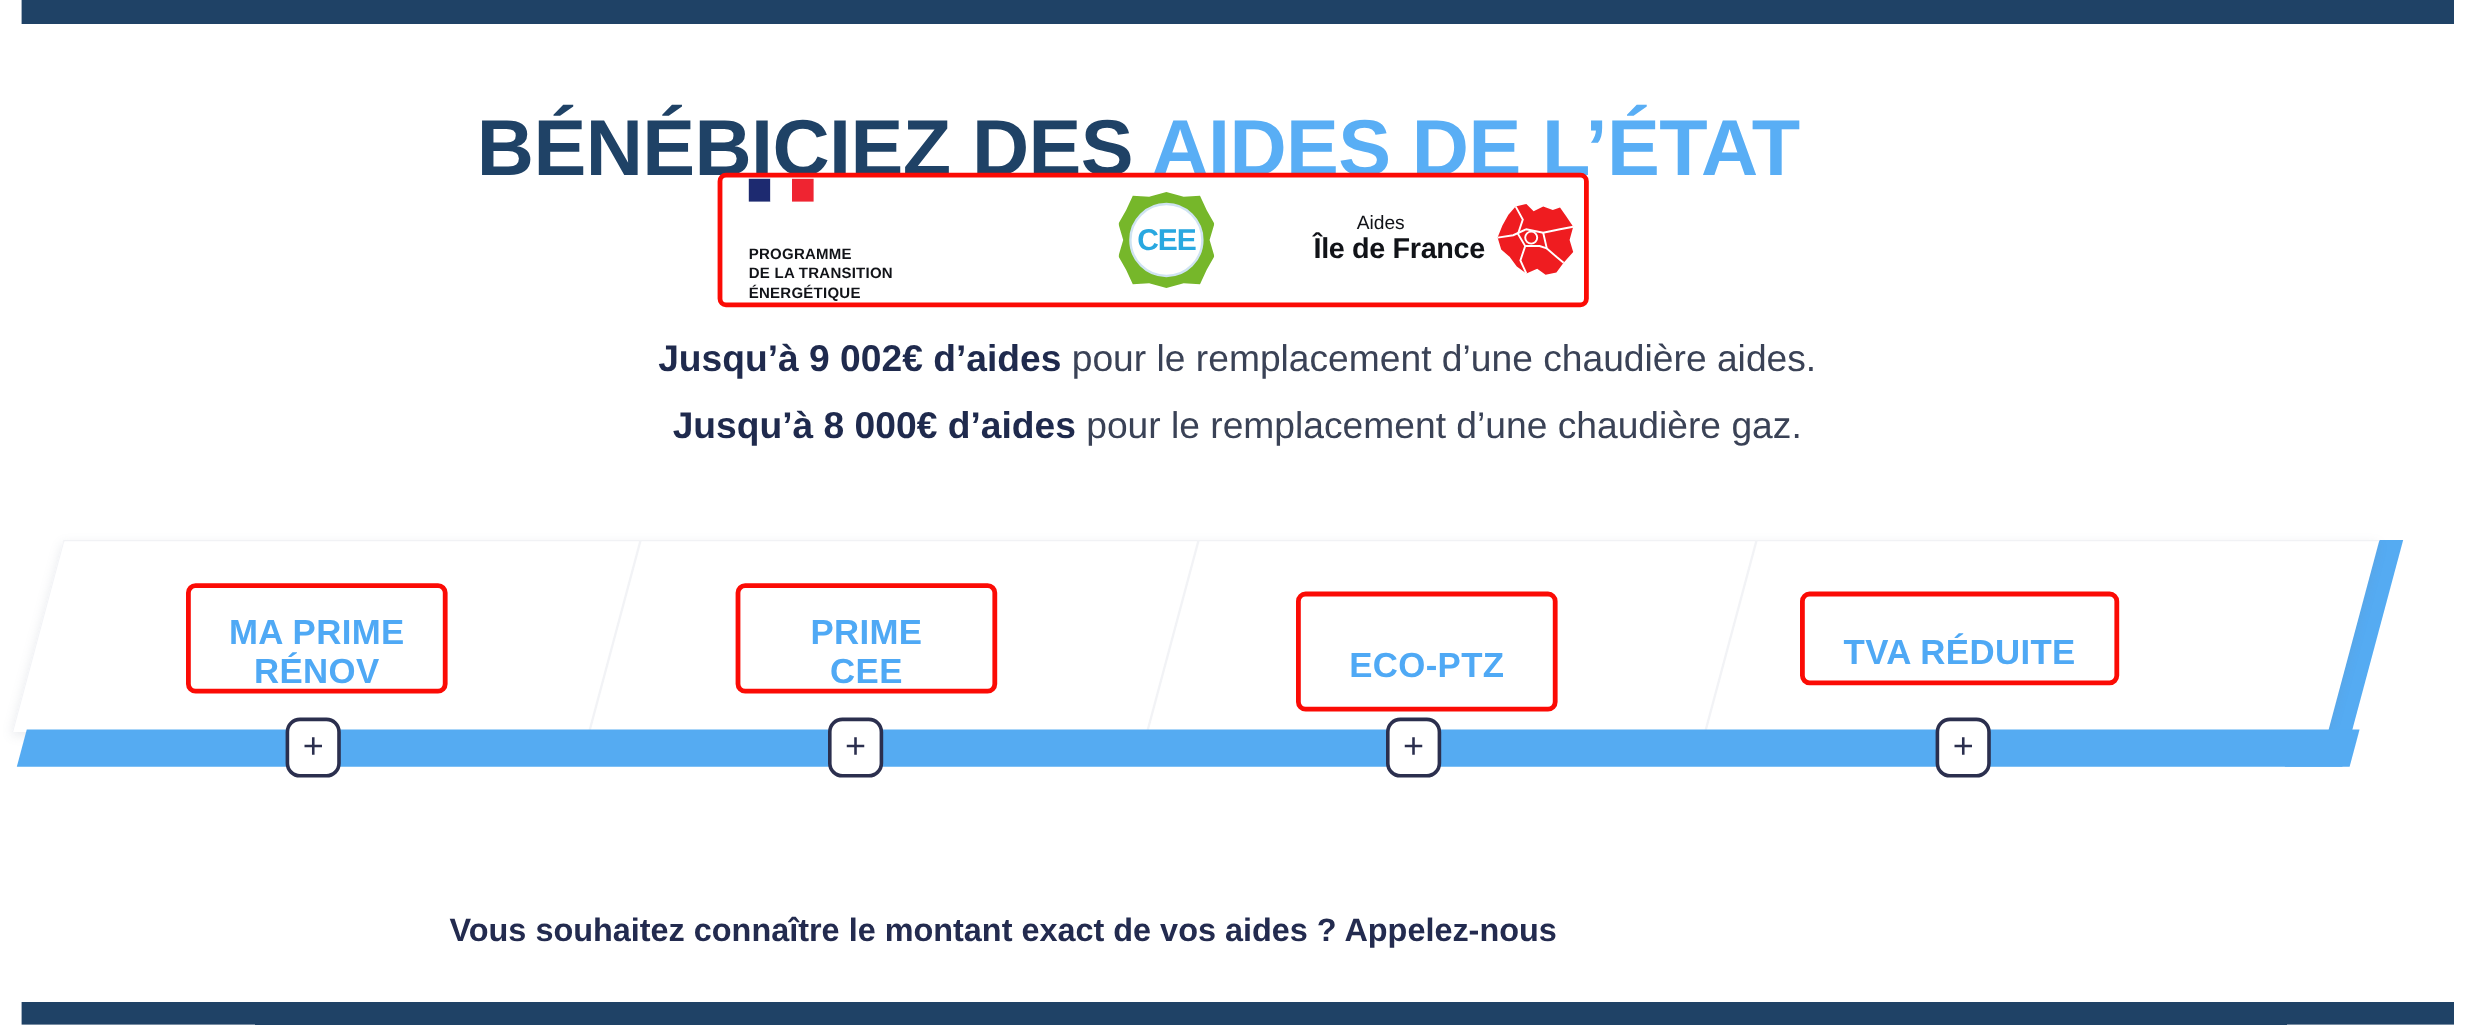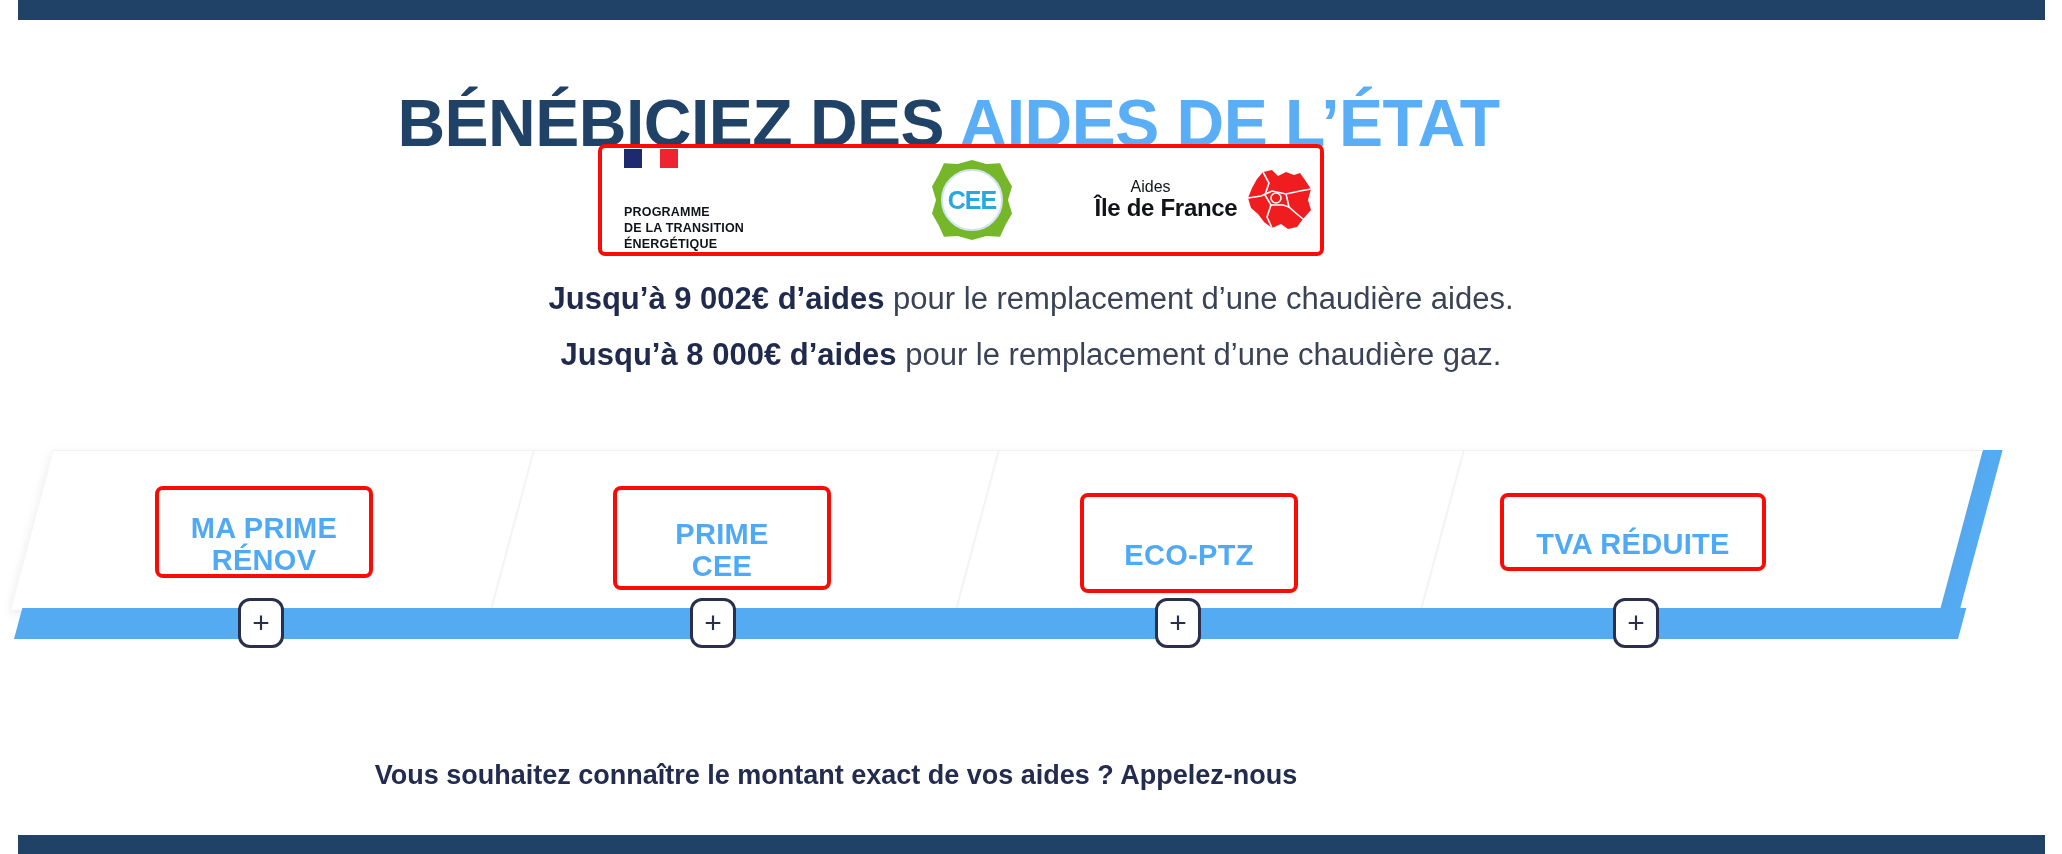--- a/index.html
+++ b/index.html
@@ -311,21 +311,21 @@
   <div class="ribbon-white"></div>
   <div class="ribbon-divider" style="left:490px;"></div>
   <div class="ribbon-divider" style="left:955px;"></div>
   <div class="ribbon-divider" style="left:1420px;"></div>
   <div class="ribbon-blue"></div>
 
   <div class="aid-box" style="left:155px; top:46px; width:218px; height:92px;">
     <span class="aid-label">MA PRIME
 RÉNOV</span>
   </div>
-  <div class="aid-box" style="left:613px; top:46px; width:218px; height:104px;">
+  <div class="aid-box" style="left:613px; top:46px; width:218px; height:92px;">
     <span class="aid-label">PRIME
 CEE</span>
   </div>
   <div class="aid-box" style="left:1080px; top:53px; width:218px; height:100px;">
     <span class="aid-label">ECO-PTZ</span>
   </div>
   <div class="aid-box" style="left:1500px; top:53px; width:266px; height:78px;text-align:right;">
     <span class="aid-label">TVA RÉDUITE</span>
   </div>
 

